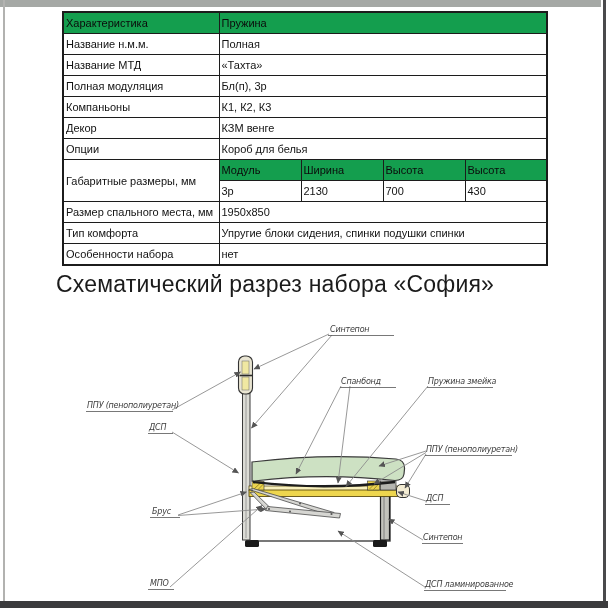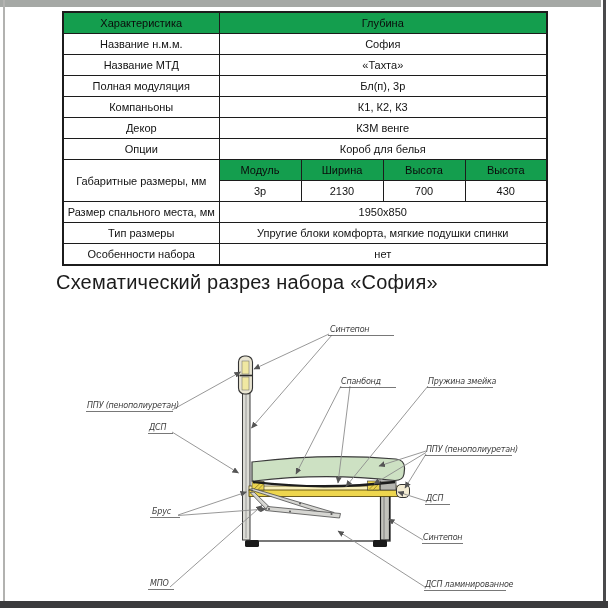--- a/index.html
+++ b/index.html
@@ -16,31 +16,31 @@
   .edge-bottom{position:absolute;left:0;top:601px;width:608px;height:7px;background:#3b3b3d;}
 
   
   .spec-table{
     position:absolute;left:62px;top:11px;width:486px;
     border-collapse:collapse;table-layout:fixed;
     font-size:11px;color:#121212;
   }
   .spec-table td,.spec-table th{
     border:1px solid #1c1c1c;
-    text-align:center;vertical-align:middle;
+    text-align:left;vertical-align:middle;
     padding:0 2px;font-weight:400;height:20px;line-height:12px;
     overflow:hidden;white-space:nowrap;
   }
   .spec-table .green{background:#149e4e;color:#0b0b0b;}
   .spec-table{border:2px solid #1c1c1c;}
   .c1{width:156px;} .c2{width:82px;} .c3{width:82px;} .c4{width:82px;} .c5{width:82px;}
 
   .section-title{
     position:absolute;left:56px;top:271px;width:520px;
-    font-size:20px;color:#1b1b1b;font-weight:400;letter-spacing:0.2px;
+    font-size:23px;color:#1b1b1b;font-weight:400;letter-spacing:0.2px;
     white-space:nowrap;
   }
 
   svg text.dlabel{
     font-family:"DejaVu Sans",sans-serif;
     font-style:italic;font-size:8px;fill:#3d3d3d;letter-spacing:-0.2px;
   }
   .diagram-svg{position:absolute;left:0;top:0;}
 </style>
 </head>
@@ -55,25 +55,25 @@
   <colgroup>
       <col class="c1">
       <col class="c2">
       <col class="c3">
       <col class="c4">
       <col class="c5">
     </colgroup>
   <tbody>
       <tr>
     <th class="green">Характеристика</th>
-    <th class="green" colspan="4">Глубина</th>
+    <th class="green" colspan="4">Пружина</th>
   </tr>
   <tr>
     <td>Название н.м.м.</td>
-    <td colspan="4">София</td>
+    <td colspan="4">Полная</td>
   </tr>
   <tr>
     <td>Название МТД</td>
     <td colspan="4">«Тахта»</td>
   </tr>
   <tr>
     <td>Полная модуляция</td>
     <td colspan="4">Бл(п), 3р</td>
   </tr>
   <tr>
@@ -99,22 +99,22 @@
     <td>3р</td>
     <td>2130</td>
     <td>700</td>
     <td>430</td>
   </tr>
   <tr>
     <td>Размер спального места, мм</td>
     <td colspan="4">1950x850</td>
   </tr>
   <tr>
-    <td>Тип размеры</td>
-    <td colspan="4">Упругие блоки комфорта, мягкие подушки спинки</td>
+    <td>Тип комфорта</td>
+    <td colspan="4">Упругие блоки сидения, спинки подушки спинки</td>
   </tr>
   <tr>
     <td>Особенности набора</td>
     <td colspan="4">нет</td>
   </tr>
 </tbody>
   </table>
 
 <div class="section-title">Схематический разрез набора «София»</div>
 

